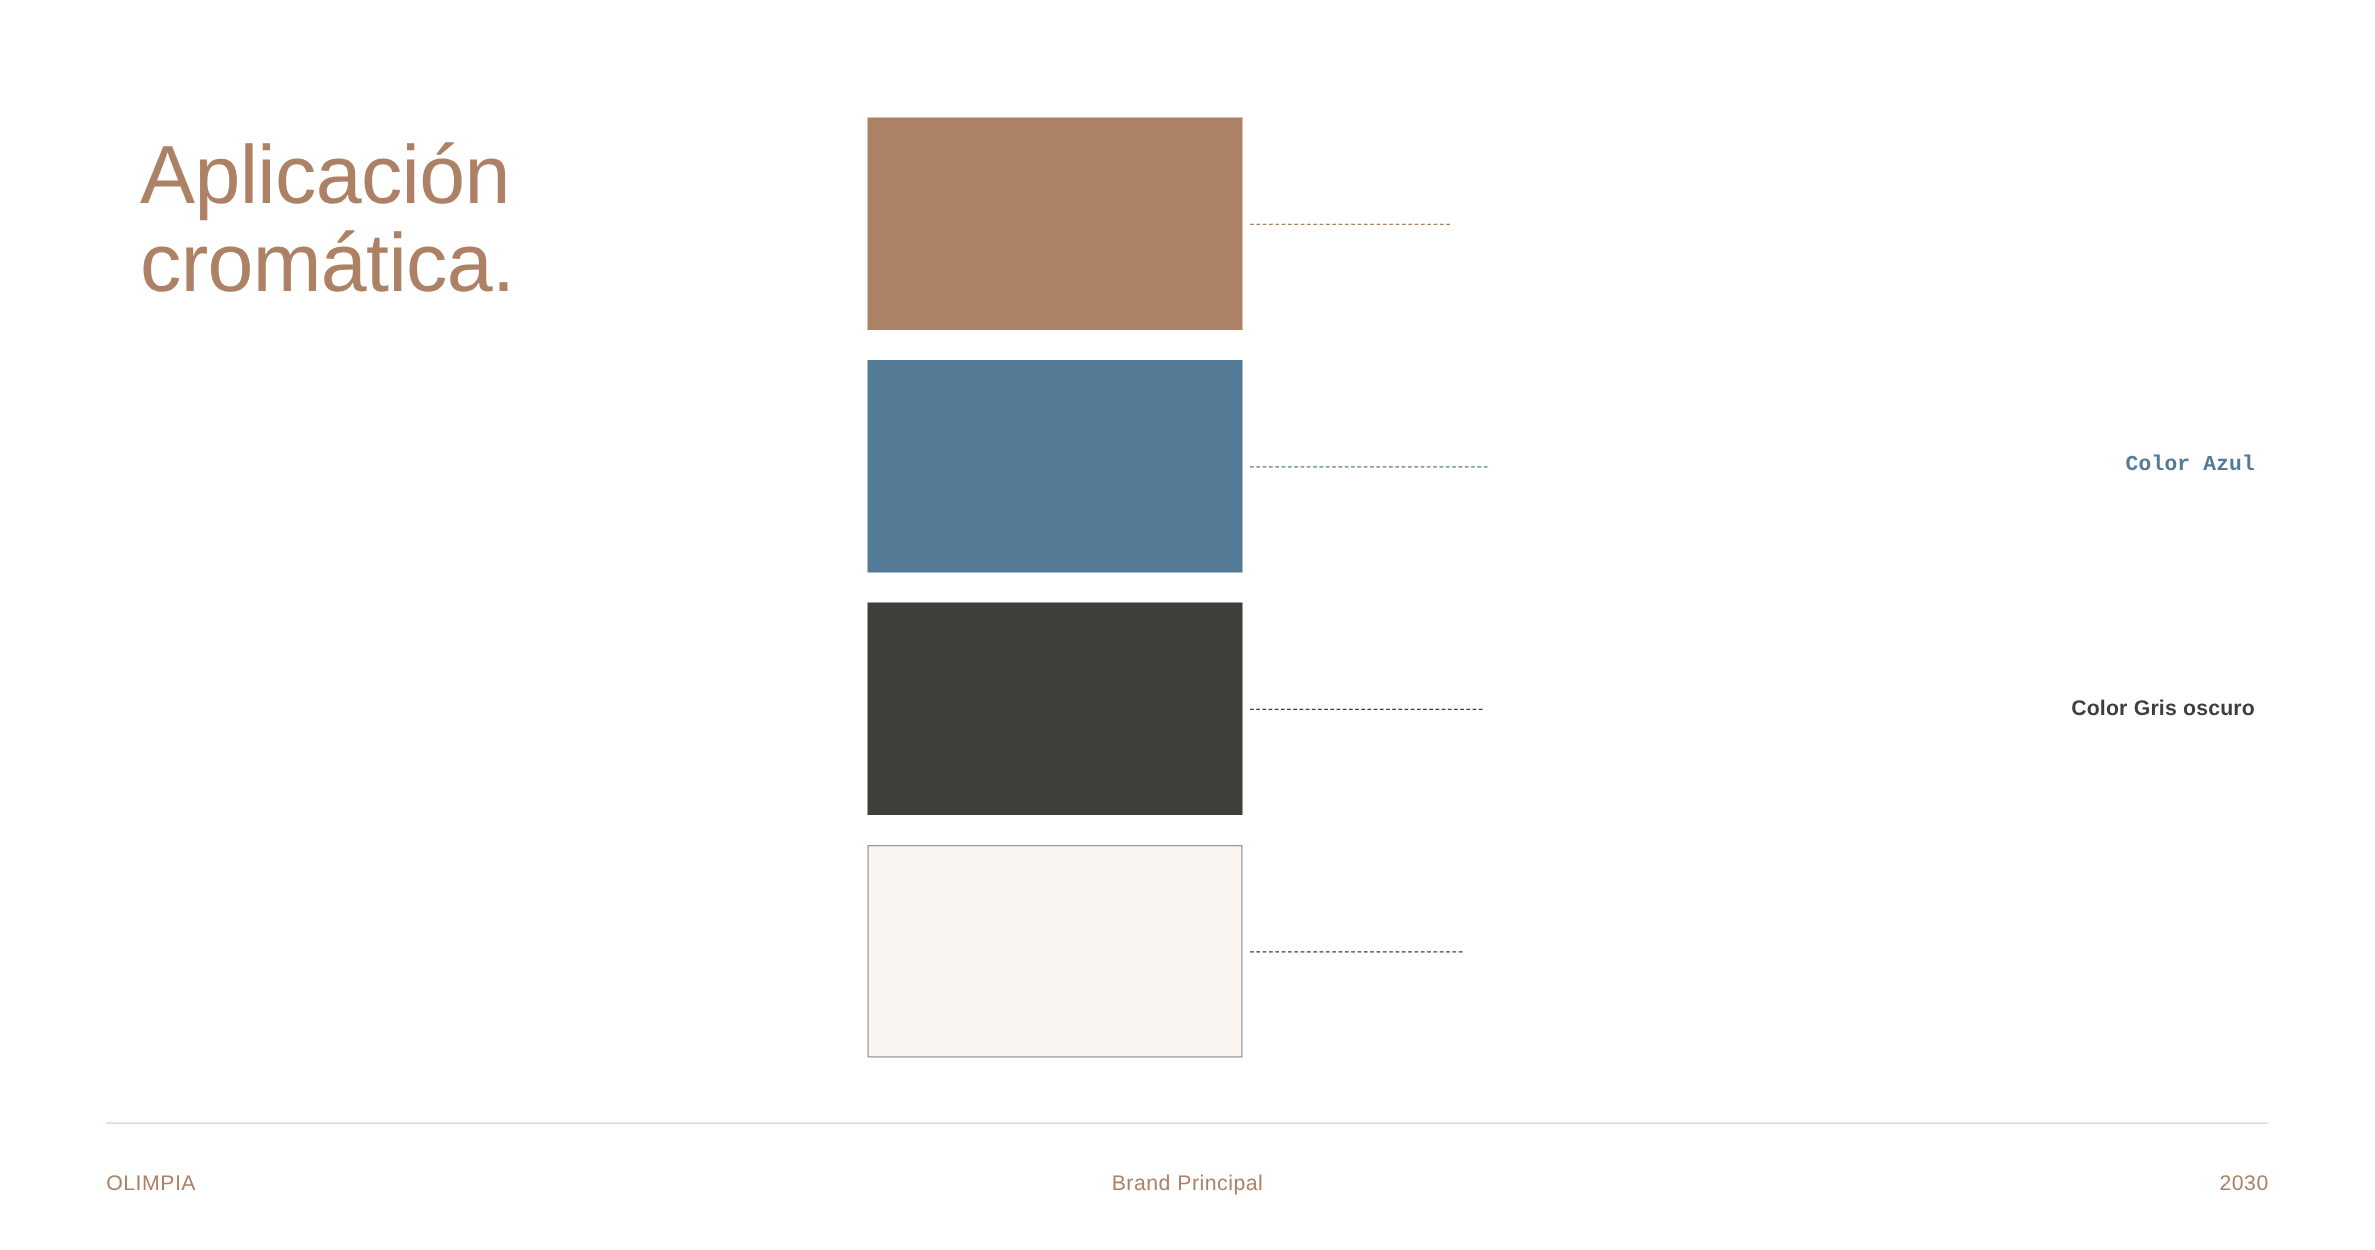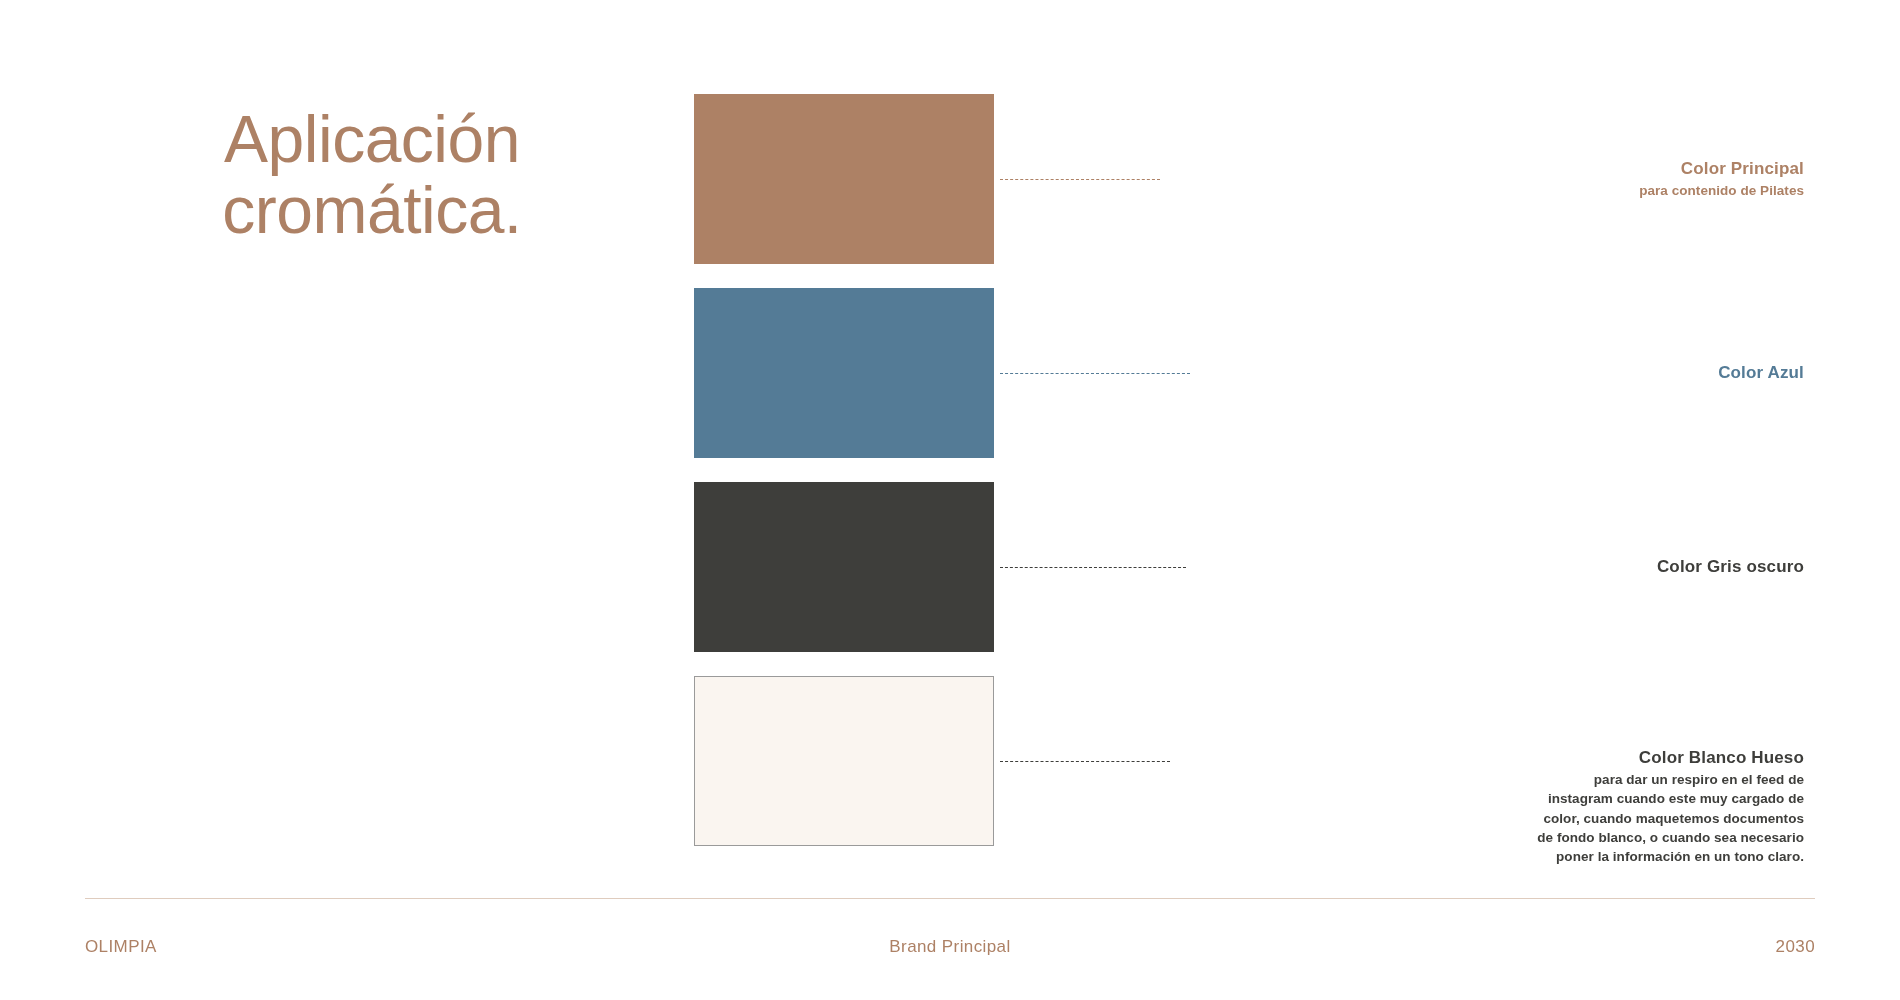--- a/index.html
+++ b/index.html
@@ -21,21 +21,20 @@
     left: 112px;
     top: 104px;
     width: 520px;
     font-family: "Liberation Sans", sans-serif;
     font-weight: 400;
     font-size: 66px;
     line-height: 1.07;
     letter-spacing: -0.5px;
     color: #AD8165;
     white-space: pre-line;
-    text-align: center;
   }
 
   
   .swatch-board {
     position: absolute;
     left: 694px;
     top: 94px;
     width: 1110px;
   }
   .swatch-row {
@@ -113,53 +112,41 @@
 <body style="background: rgb(255, 255, 255);">
 
 <div class="slide-title">Aplicación
 cromática.</div>
 
 <div class="swatch-board">
 
   <div class="swatch-row">
     <div class="swatch-chip" style="background: rgb(173, 129, 101);"></div>
     <div class="connector" style="border-top-color: rgb(173, 129, 101); left: 306px; width: 160px;"></div>
-    <div class="label-block" style="color: rgb(173, 129, 101); top: 50%; transform: translateY(-50%);">
-      <p class="label-title">Color Principal</p>
-      <p class="label-desc">para contenido de Pilates</p>
-    </div>
   </div>
 
   <div class="swatch-row">
     <div class="swatch-chip" style="background: rgb(84, 123, 150);"></div>
     <div class="connector" style="border-top-color: rgb(84, 123, 150); left: 306px; width: 190px;"></div>
-    <div class="label-block" style="color: rgb(84, 123, 150); top: 50%; transform: translateY(-50%);">
+    <div class="label-block" style="color: rgb(84, 123, 150); top: 50%; transform: translateY(-50%); font-family: Liberation Mono, monospace;">
       <p class="label-title">Color Azul</p>
     </div>
   </div>
 
   <div class="swatch-row">
     <div class="swatch-chip" style="background: rgb(62, 62, 59);"></div>
     <div class="connector" style="border-top-color: rgb(62, 62, 59); left: 306px; width: 186px;"></div>
     <div class="label-block" style="color: rgb(62, 62, 59); top: 50%; transform: translateY(-50%);">
       <p class="label-title">Color Gris oscuro</p>
     </div>
   </div>
 
   <div class="swatch-row">
     <div class="swatch-chip" style="background: rgb(250, 245, 240); border: 1.5px solid rgb(154, 154, 154);"></div>
     <div class="connector" style="border-top-color: rgb(62, 62, 59); left: 306px; width: 170px;"></div>
-    <div class="label-block" style="color: rgb(62, 62, 59); top: 50%; transform: translateY(-14px);">
-      <p class="label-title">Color Blanco Hueso</p>
-      <p class="label-desc">para dar un respiro en el feed de
-instagram cuando este muy cargado de
-color, cuando maquetemos documentos
-de fondo blanco, o cuando sea necesario
-poner la información en un tono claro.</p>
-    </div>
   </div>
 
 </div>
 
 <div class="footer-rule" style="border-top-color: rgb(223, 204, 190);"></div>
 
 <div class="footer" style="color: rgb(173, 129, 101);">
   <span>OLIMPIA</span>
   <span class="footer-center">Brand Principal</span>
   <span>2030</span>

